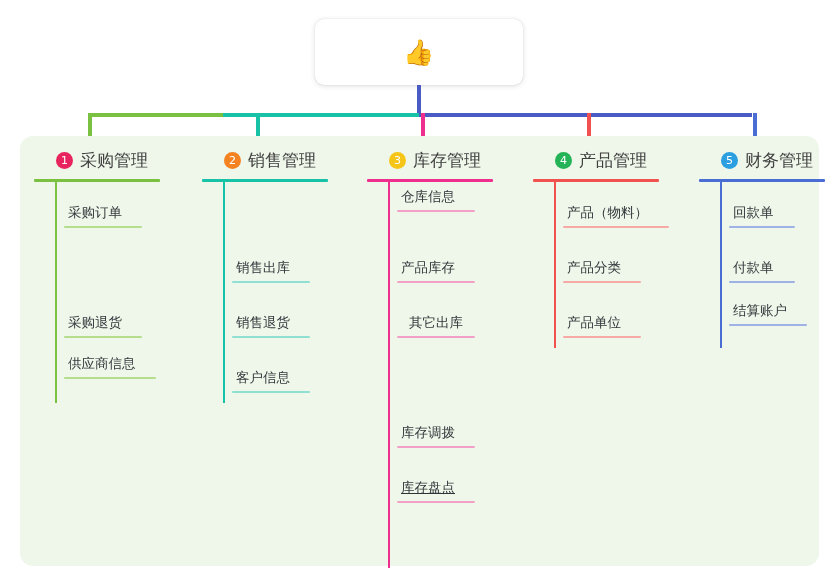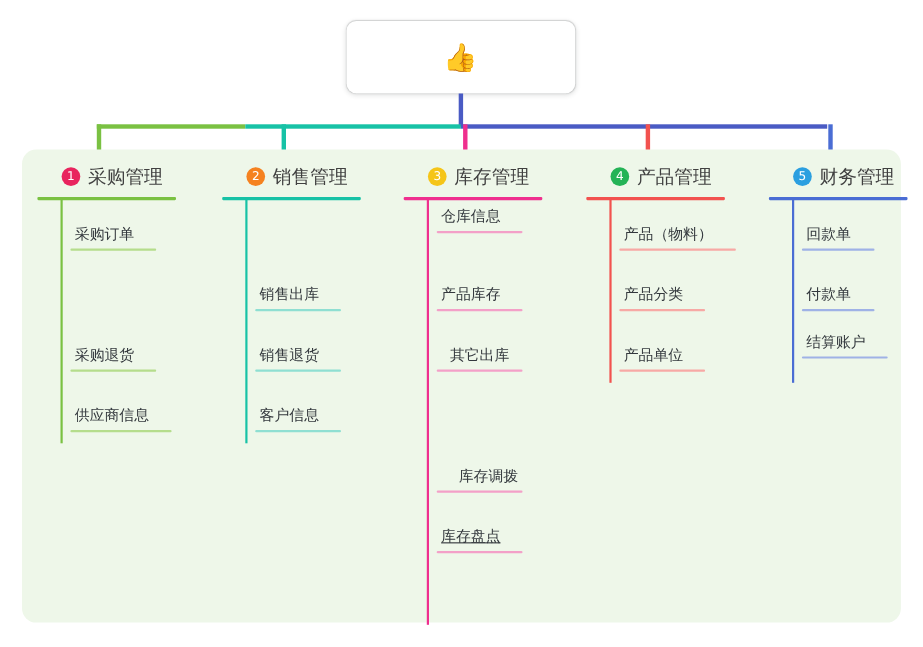--- a/index.html
+++ b/index.html
@@ -174,21 +174,21 @@
         <div class="items" style="height: 257px;">
           <div class="col-spine" style="background: rgb(122, 193, 66); top: -2px; height: 223px;"></div>
           <div class="item" style="top: 22px;">
             <span class="item-label">采购订单</span>
             <div class="item-rule" style="width: 78px; background: rgb(181, 221, 140);"></div>
           </div>
           <div class="item" style="top: 132px;">
             <span class="item-label">采购退货</span>
             <div class="item-rule" style="width: 78px; background: rgb(181, 221, 140);"></div>
           </div>
-          <div class="item" style="top: 187px;">
+          <div class="item" style="top: 173px;">
             <span class="item-label">供应商信息</span>
             <div class="item-rule" style="width: 92px; background: rgb(181, 221, 140);"></div>
           </div>
         </div>
       </div>
       <div class="column" style="left: 202px; top: 146px;">
         <div class="col-header">
           <span class="badge" style="background: rgb(245, 130, 32);">2</span>
           <span class="col-title">销售管理</span>
         </div>
@@ -222,21 +222,21 @@
             <div class="item-rule" style="width: 78px; background: rgb(243, 160, 200);"></div>
           </div>
           <div class="item" style="top: 77px;">
             <span class="item-label">产品库存</span>
             <div class="item-rule" style="width: 78px; background: rgb(243, 160, 200);"></div>
           </div>
           <div class="item" style="top: 132px; text-align: center;">
             <span class="item-label">其它出库</span>
             <div class="item-rule" style="width: 78px; background: rgb(243, 160, 200);"></div>
           </div>
-          <div class="item" style="top: 242px; text-align: right;">
+          <div class="item" style="top: 242px;">
             <span class="item-label">库存调拨</span>
             <div class="item-rule" style="width: 78px; background: rgb(243, 160, 200);"></div>
           </div>
           <div class="item" style="top: 297px; text-decoration: underline;">
             <span class="item-label">库存盘点</span>
             <div class="item-rule" style="width: 78px; background: rgb(243, 160, 200);"></div>
           </div>
         </div>
       </div>
       <div class="column" style="left: 533px; top: 146px;">

